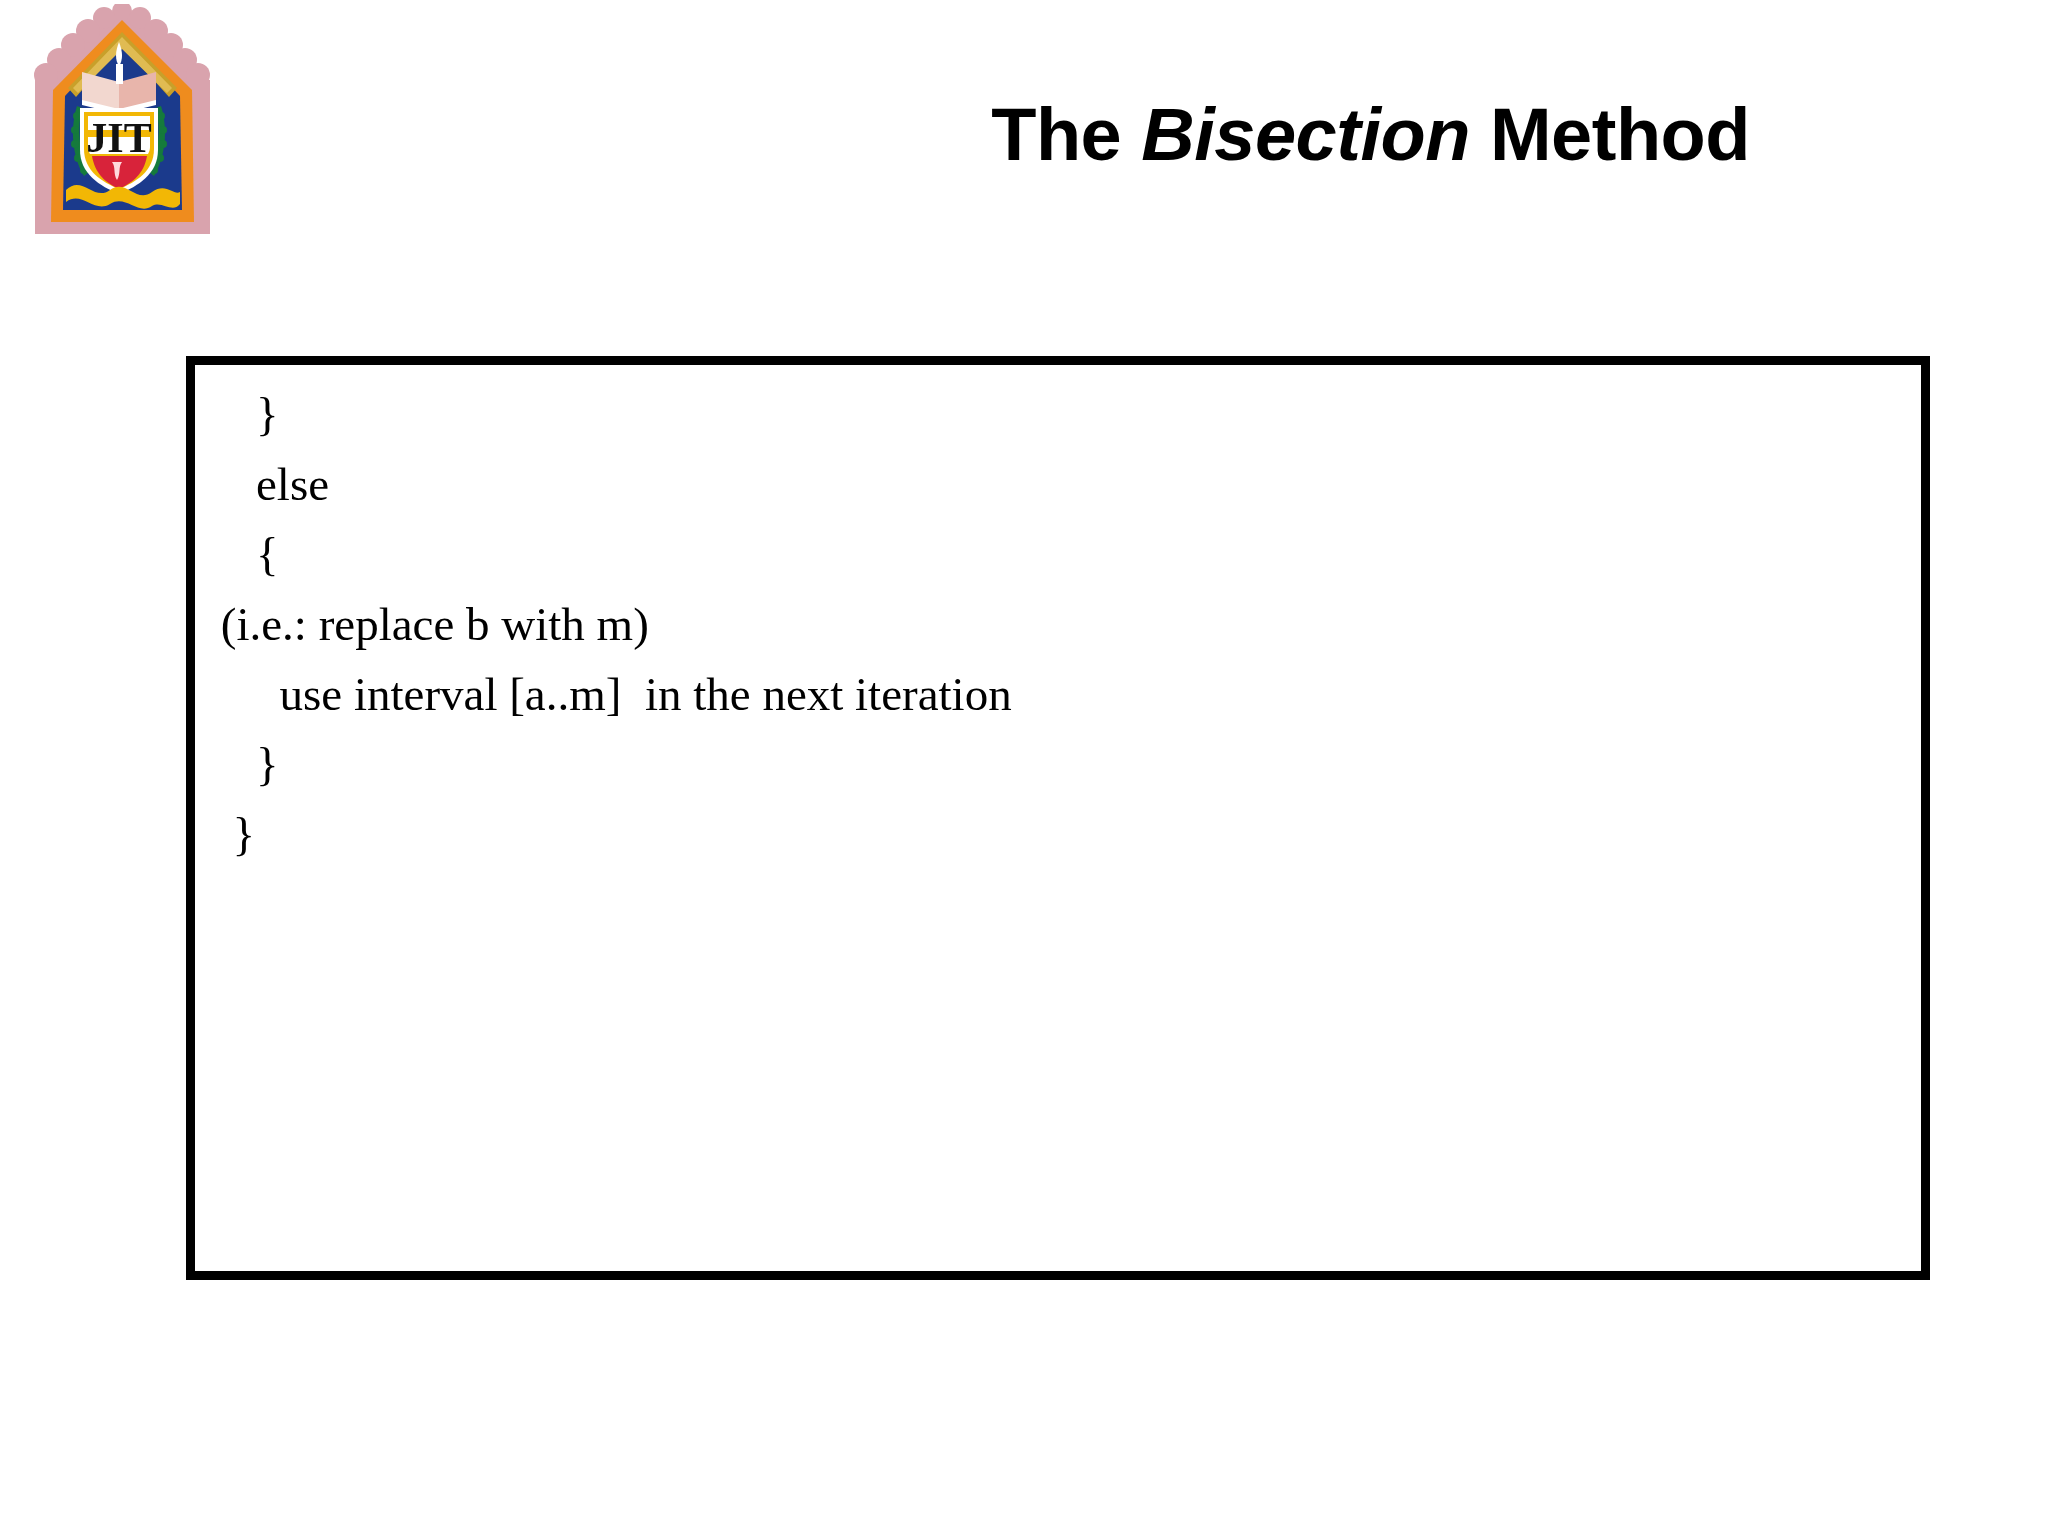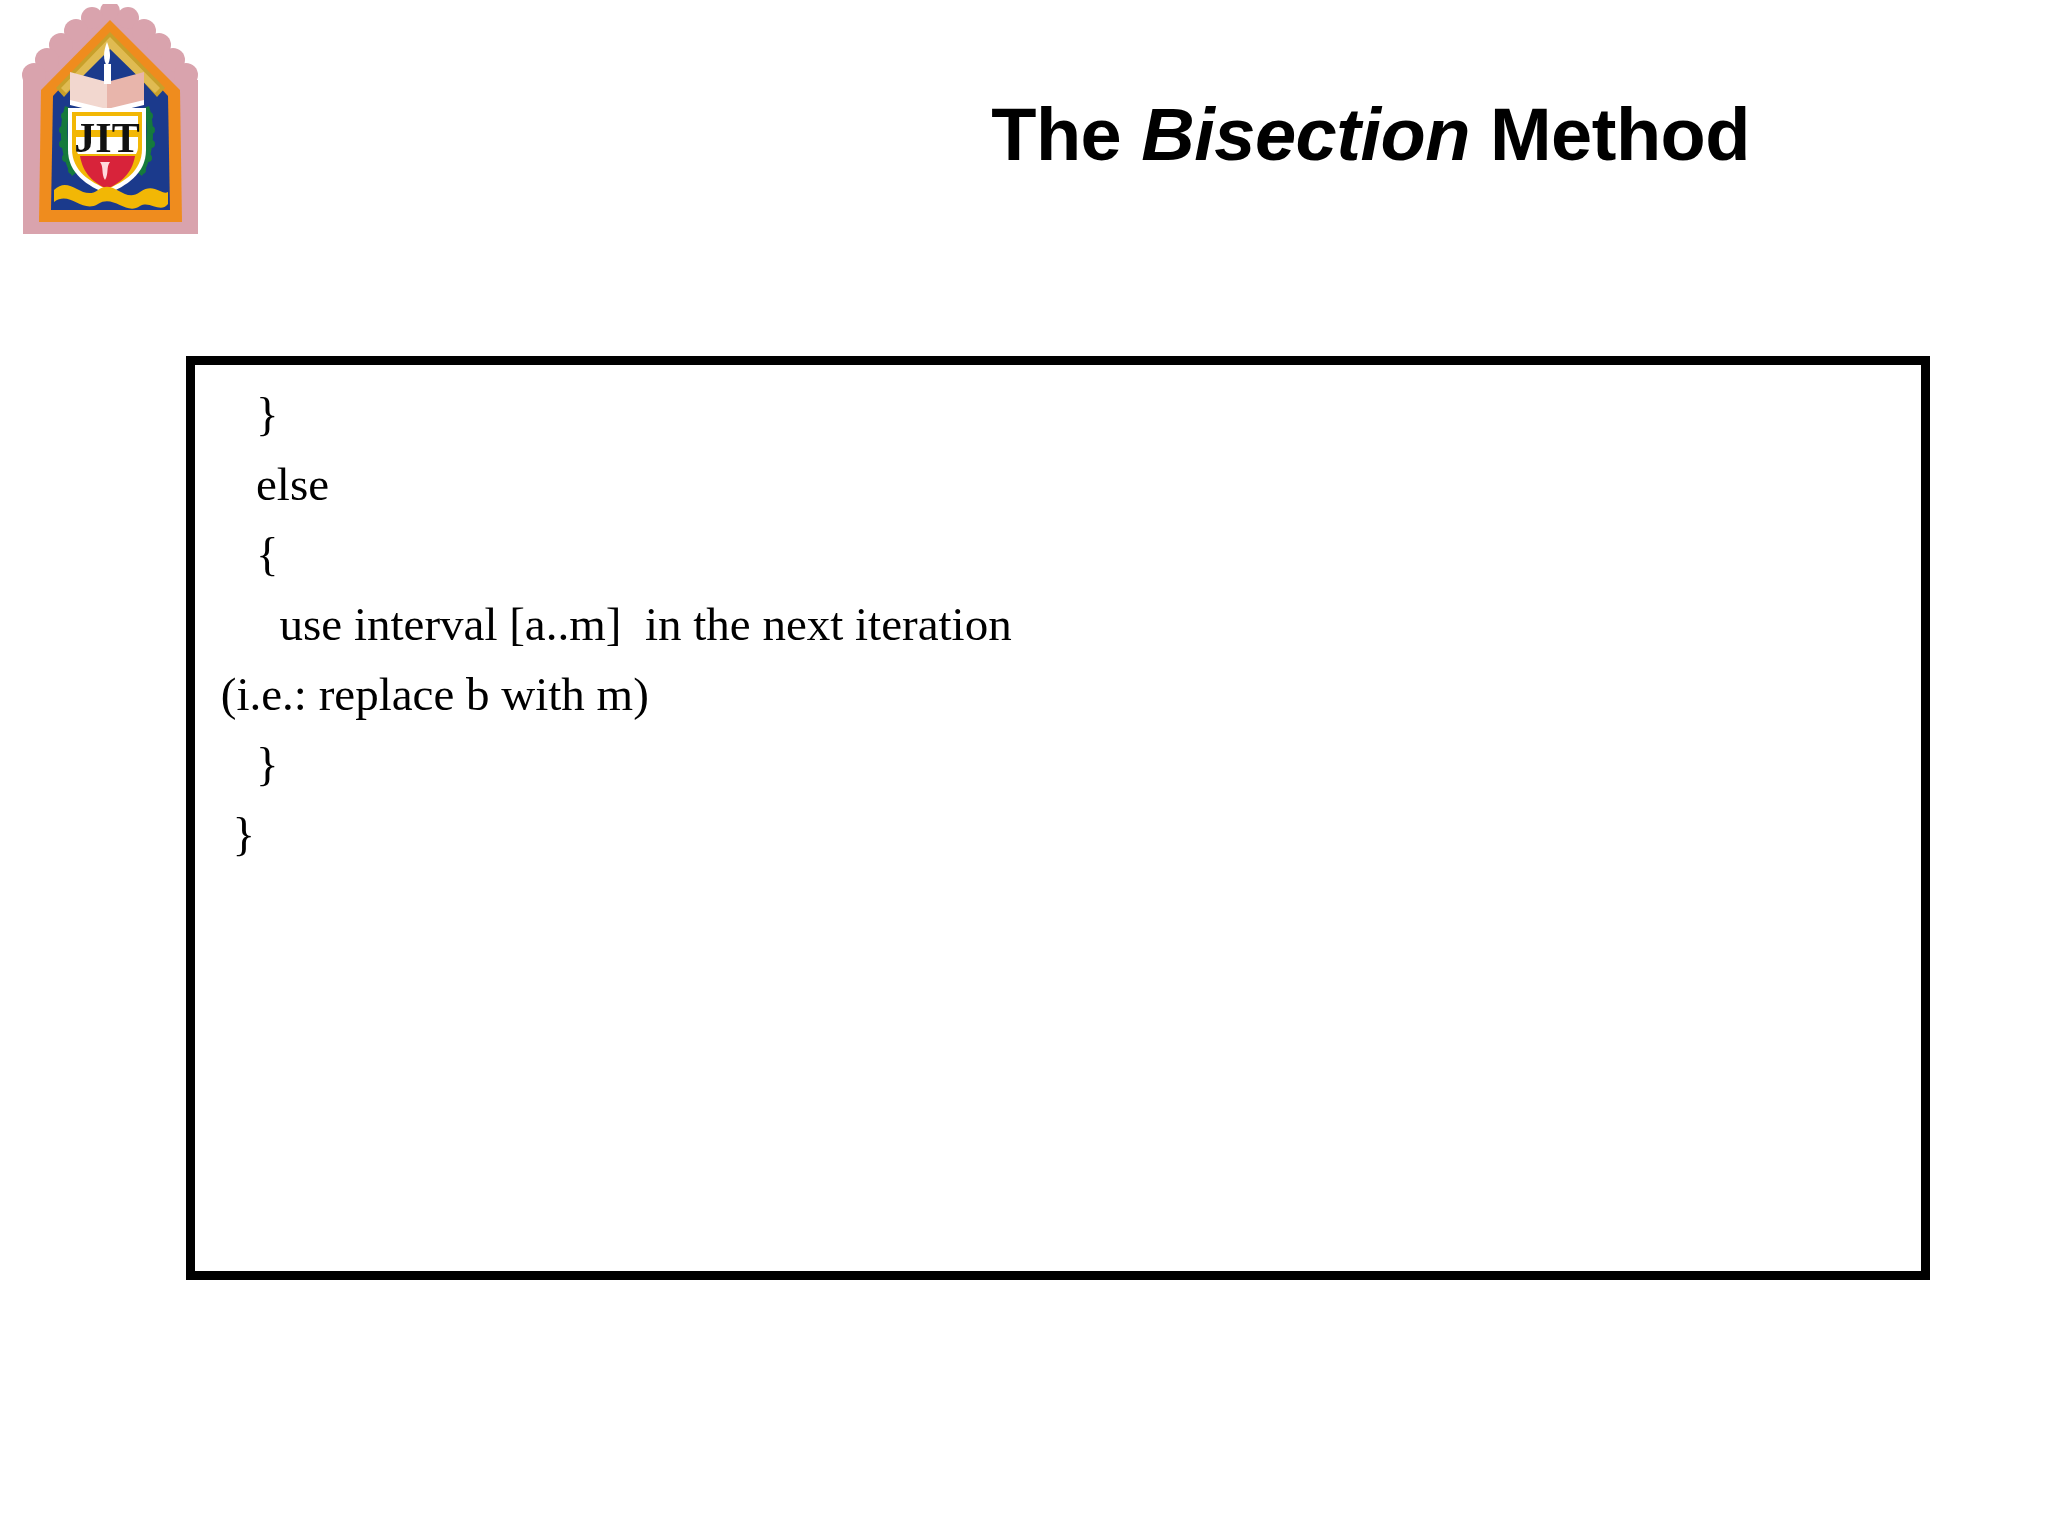--- a/index.html
+++ b/index.html
@@ -11,21 +11,21 @@
     width: 2048px;
     height: 1536px;
     position: relative;
     overflow: hidden;
     font-family: "Liberation Serif", "DejaVu Serif", serif;
   }
 
   
   #logo {
     position: absolute;
-    left: 8px;
+    left: 20px;
     top: 4px;
     width: 205px;
     height: 232px;
   }
   #logo svg { display: block; width: 100%; height: 100%; }
 
   
   #slide-title {
     position: absolute;
     left: 250px;
@@ -168,20 +168,20 @@
 
 <div id="slide-title"><span>The </span><span class="ital">Bisection</span><span> Method</span></div>
 
 <div id="content-box">
 
   <div id="code-block">
 
     <div class="code-line">    }</div>
     <div class="code-line">    else</div>
     <div class="code-line">    {</div>
+    <div class="code-line"> (i.e.: replace b with m)</div>
     <div class="code-line">      use interval [a..m]  in the next iteration</div>
-    <div class="code-line"> (i.e.: replace b with m)</div>
     <div class="code-line">    }</div>
     <div class="code-line">  }</div>
   </div>
 
 
 </div>
 
 </body></html>

